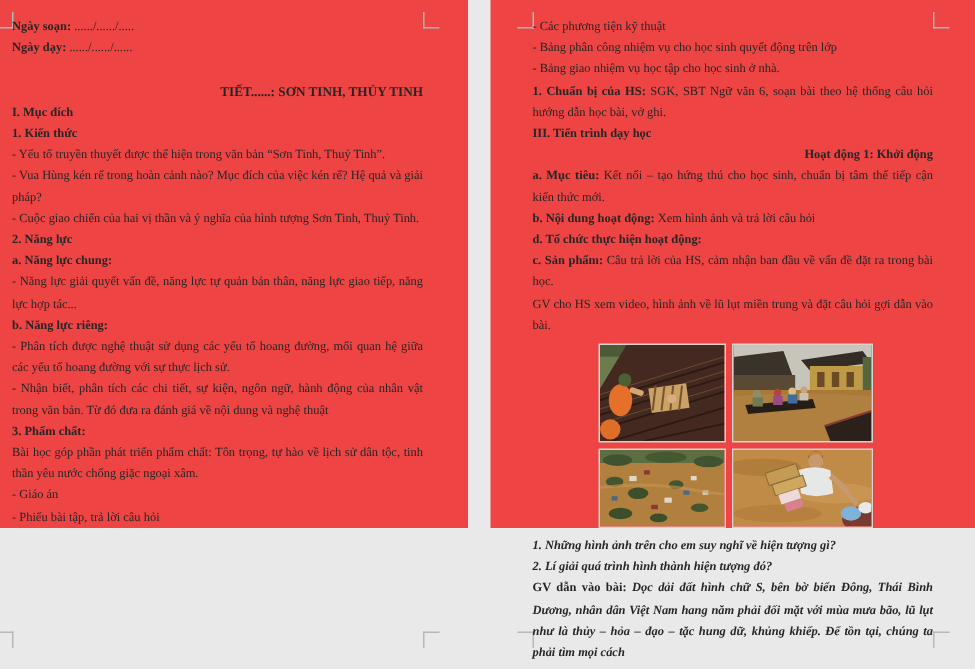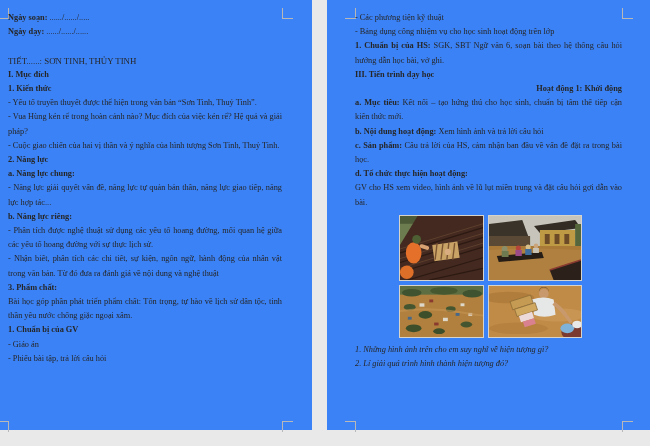--- a/index.html
+++ b/index.html
@@ -1,34 +1,34 @@
 <!DOCTYPE html>
 <html><head>
 <meta charset="utf-8">
 <style>
   html,body{margin:0;padding:0;}
   .stage{position:relative;width:650px;height:446px;background:#e9e9e9;overflow:hidden;
          font-family:"Liberation Serif", serif;color:#262626;}
-  .page{position:absolute;top:0;height:430px;background:#3b82f6;}
+  .page{position:absolute;top:0;height:352px;background:#ef4444;}
   .page-left{left:0;width:312px;}
   .page-right{left:327px;width:323px;}
   
   .cm{position:absolute;width:10px;height:10px;pointer-events:none;}
   .cm.tl{border-right:1px solid #b8b8b8;border-bottom:1px solid #b8b8b8;}
   .cm.tr{border-left:1px solid #b8b8b8;border-bottom:1px solid #b8b8b8;}
   .cm.bl{border-right:1px solid #b8b8b8;border-top:1px solid #b8b8b8;}
   .cm.br{border-left:1px solid #b8b8b8;border-top:1px solid #b8b8b8;}
   .content{position:absolute;top:11px;font-size:8.3px;line-height:14.2px;text-align:justify;}
   .content-l{left:8px;width:274px;}
   .content-r{left:28px;width:267px;}
   p{margin:0;}
   .blank{height:14.2px;}
-  .ttl{text-align:left;font-weight:normal;font-size:8.8px;}
+  .ttl{text-align:right;font-weight:bold;font-size:8.8px;}
   .ctr{text-align:right;font-weight:bold;}
-  .it{font-style:italic;}
+  .it{font-style:italic;font-weight:bold;}
   b{font-weight:bold;}
   
   .photo-grid{display:grid;grid-template-columns:85px 94px;grid-template-rows:66px 53px;
               gap:4px;width:183px;margin:5px 0 5px 44px;}
   .photo{position:relative;overflow:hidden;border:1px solid #d6d2cc;box-sizing:border-box;}
   .photo svg{display:block;width:100%;height:100%;}
 </style>
 </head>
 <body>
 
@@ -51,42 +51,42 @@
       <p><b></b><span>- Vua Hùng kén rể trong hoàn cảnh nào? Mục đích của việc kén rể? Hệ quả và giải pháp?</span></p>
       <p><b></b><span>- Cuộc giao chiến của hai vị thần và ý nghĩa của hình tượng Sơn Tinh, Thuỷ Tinh.</span></p>
       <p><b>2. Năng lực</b><span></span></p>
       <p><b>a. Năng lực chung:</b><span></span></p>
       <p><b></b><span>- Năng lực giải quyết vấn đề, năng lực tự quản bản thân, năng lực giao tiếp, năng lực hợp tác...</span></p>
       <p><b>b. Năng lực riêng:</b><span></span></p>
       <p><b></b><span>- Phân tích được nghệ thuật sử dụng các yếu tố hoang đường, mối quan hệ giữa các yếu tố hoang đường với sự thực lịch sử.</span></p>
       <p><b></b><span>- Nhận biết, phân tích các chi tiết, sự kiện, ngôn ngữ, hành động của nhân vật trong văn bản. Từ đó đưa ra đánh giá về nội dung và nghệ thuật</span></p>
       <p><b>3. Phẩm chất:</b><span></span></p>
       <p><b></b><span>Bài học góp phần phát triển phẩm chất: Tôn trọng, tự hào về lịch sử dân tộc, tinh thần yêu nước chống giặc ngoại xâm.</span></p>
-      <p><b>1. Chuẩn bị của GV</b><span></span></p>
       <p><b></b><span>- Giáo án</span></p>
       <p><b></b><span>- Phiếu bài tập, trả lời câu hỏi</span></p>
     </div>
   </div>
 
   <div class="page page-right">
     <div class="cm tl" style="left:18px;top:8px;"></div>
     <div class="cm tr" style="left:295px;top:8px;"></div>
     <div class="cm bl" style="left:18px;top:421px;"></div>
     <div class="cm br" style="left:295px;top:421px;"></div>
 
     <div class="content content-r">
       <p><b></b><span>- Các phương tiện kỹ thuật</span></p>
-      <p><b></b><span>- Bảng dụng công nhiệm vụ cho học sinh hoạt động trên lớp</span></p>
+      <p><b></b><span>- Bảng phân công nhiệm vụ cho học sinh quyết động trên lớp</span></p>
+      <p><b></b><span>- Bảng giao nhiệm vụ học tập cho học sinh ở nhà.</span></p>
       <p><b>1. Chuẩn bị của HS:</b><span> SGK, SBT Ngữ văn 6, soạn bài theo hệ thống câu hỏi hướng dẫn học bài, vở ghi.</span></p>
       <p><b>III. Tiến trình dạy học</b><span></span></p>
       <p class="ctr">Hoạt động 1: Khởi động</p>
       <p><b>a. Mục tiêu:</b><span> Kết nối – tạo hứng thú cho học sinh, chuẩn bị tâm thế tiếp cận kiến thức mới.</span></p>
       <p><b>b. Nội dung hoạt động:</b><span> Xem hình ảnh và trả lời câu hỏi</span></p>
+      <p><b>d. Tổ chức thực hiện hoạt động:</b><span></span></p>
       <p><b>c. Sản phẩm:</b><span> Câu trả lời của HS, cảm nhận ban đầu về vấn đề đặt ra trong bài học.</span></p>
-      <p><b>d. Tổ chức thực hiện hoạt động:</b><span></span></p>
       <p><b></b><span>GV cho HS xem video, hình ảnh về lũ lụt miền trung và đặt câu hỏi gợi dẫn vào bài.</span></p>
 
       <div class="photo-grid">
         <div class="photo" title="Rescuers in orange life vests removing tiles from a roof above flood water">
           <svg viewBox="0 0 85 66" preserveAspectRatio="none">
             <rect x="0" y="0" width="85" height="66" fill="#6d7c4e"></rect>
             <rect x="0" y="0" width="85" height="8" fill="#4c5a38"></rect>
             <polygon points="18,0 85,0 85,66 0,66 0,30" fill="#43291f"></polygon>
             <g stroke="#2b1912" stroke-width="1.2">
               <line x1="0" y1="38" x2="85" y2="12"></line>
@@ -184,16 +184,17 @@
             <ellipse cx="88" cy="48" rx="14" ry="9" fill="#7a3a32"></ellipse>
             <ellipse cx="80" cy="44" rx="7" ry="5" fill="#7fb2d8"></ellipse>
             <ellipse cx="90" cy="40" rx="5" ry="4" fill="#e8e8e8"></ellipse>
             <path d="M78 30 84 38" stroke="#c8996d" stroke-width="3.5"></path>
           </svg>
         </div>
       </div>
 
       <p class="it">1. Những hình ảnh trên cho em suy nghĩ về hiện tượng gì?</p>
       <p class="it">2. Lí giải quá trình hình thành hiện tượng đó?</p>
+      <p><b>GV dẫn vào bài:</b><span class="it"> Dọc dải đất hình chữ S, bên bờ biển Đông, Thái Bình Dương, nhân dân Việt Nam hang năm phải đối mặt với mùa mưa bão, lũ lụt như là thủy – hỏa – đạo – tặc hung dữ, khủng khiếp. Để tồn tại, chúng ta phải tìm mọi cách</span></p>
     </div>
   </div>
 
 </div>
 
 </body></html>

